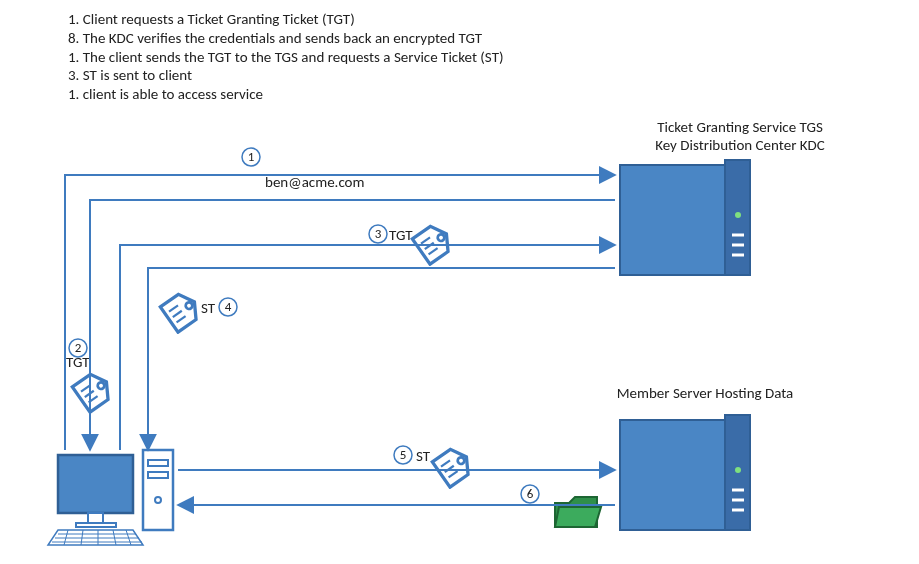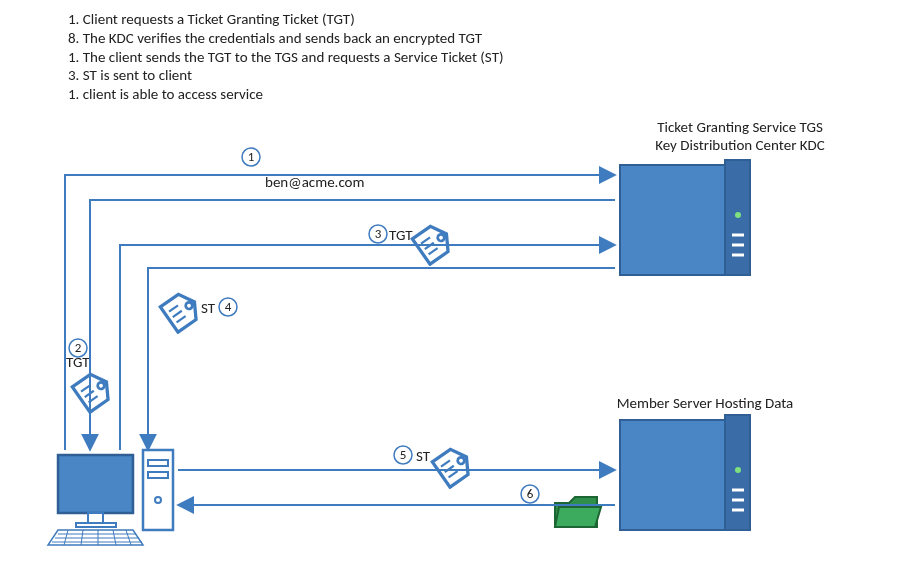--- a/index.html
+++ b/index.html
@@ -40,21 +40,21 @@
   <div>1. The client sends the TGT to the TGS and requests a Service Ticket (ST)</div>
   <div>3. ST is sent to client</div>
   <div>1. client is able to access service</div>
 </div>
 
 <div class="label" style="left:610px; top:118px; width:260px;">
   <div>Ticket Granting Service TGS</div>
   <div>Key Distribution Center KDC</div>
 </div>
 
-<div class="label" style="left:575px; top:394px; width:260px;">Member Server Hosting Data</div>
+<div class="label" style="left:575px; top:384px; width:260px;">Member Server Hosting Data</div>
 
 <div class="label" style="left:265px; top:148px;margin-top:25px;">ben@acme.com</div>
 
 <div class="label" style="left:66px; top:353px;">TGT</div>
 <div class="label" style="left:389px; top:226px;">TGT</div>
 <div class="label" style="left:201px; top:299px;">ST</div>
 <div class="label" style="left:416px; top:447px;">ST</div>
 
 <svg class="canvas" viewBox="0 0 919 564">
   <defs>

